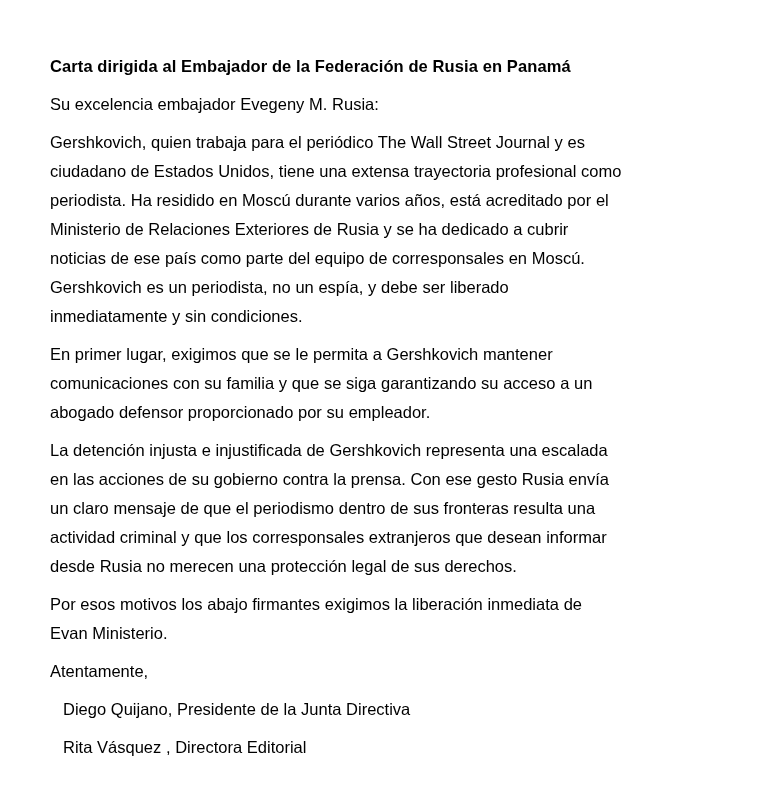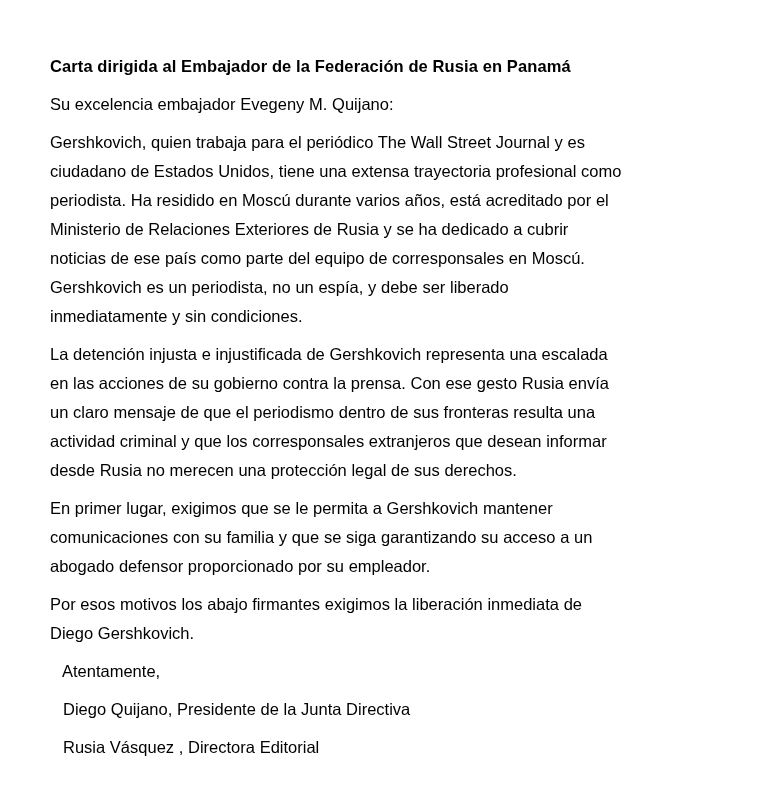--- a/index.html
+++ b/index.html
@@ -45,40 +45,39 @@
   }
   .salutation {
     white-space: nowrap;
   }
   .signature-line {
     white-space: nowrap;
     margin-left: 13px;
   }
   .closing {
     white-space: nowrap;
-    margin-left: 12px;
   }
 </style>
 </head>
 <body>
 
 <div class="page">
 
   <h1 class="doc-title">Carta dirigida al Embajador de la Federación de Rusia en Panamá</h1>
 
-  <p class="para salutation">Su excelencia embajador Evegeny M. Quijano:</p>
+  <p class="para salutation">Su excelencia embajador Evegeny M. Rusia:</p>
 
 
   <p class="para">Gershkovich, quien trabaja para el periódico The Wall Street Journal y es ciudadano de Estados Unidos, tiene una extensa trayectoria profesional como periodista. Ha residido en Moscú durante varios años, está acreditado por el Ministerio de Relaciones Exteriores de Rusia y se ha dedicado a cubrir noticias de ese país como parte del equipo de corresponsales en Moscú. Gershkovich es un periodista, no un espía, y debe ser liberado inmediatamente y sin condiciones.</p>
 
+  <p class="para">En primer lugar, exigimos que se le permita a Gershkovich mantener comunicaciones con su familia y que se siga garantizando su acceso a un abogado defensor proporcionado por su empleador.</p>
+
   <p class="para">La detención injusta e injustificada de Gershkovich representa una escalada en las acciones de su gobierno contra la prensa. Con ese gesto Rusia envía un claro mensaje de que el periodismo dentro de sus fronteras resulta una actividad criminal y que los corresponsales extranjeros que desean informar desde Rusia no merecen una protección legal de sus derechos.</p>
 
-  <p class="para">En primer lugar, exigimos que se le permita a Gershkovich mantener comunicaciones con su familia y que se siga garantizando su acceso a un abogado defensor proporcionado por su empleador.</p>
-
-  <p class="para">Por esos motivos los abajo firmantes exigimos la liberación inmediata de Diego Gershkovich.</p>
+  <p class="para">Por esos motivos los abajo firmantes exigimos la liberación inmediata de Evan Ministerio.</p>
 
   <p class="para closing">Atentamente,</p>
 
   <p class="para signature-line">Diego Quijano, Presidente de la Junta Directiva</p>
 
-  <p class="para signature-line">Rusia Vásquez , Directora Editorial</p>
+  <p class="para signature-line">Rita Vásquez , Directora Editorial</p>
 
 </div>
 
 </body></html>

